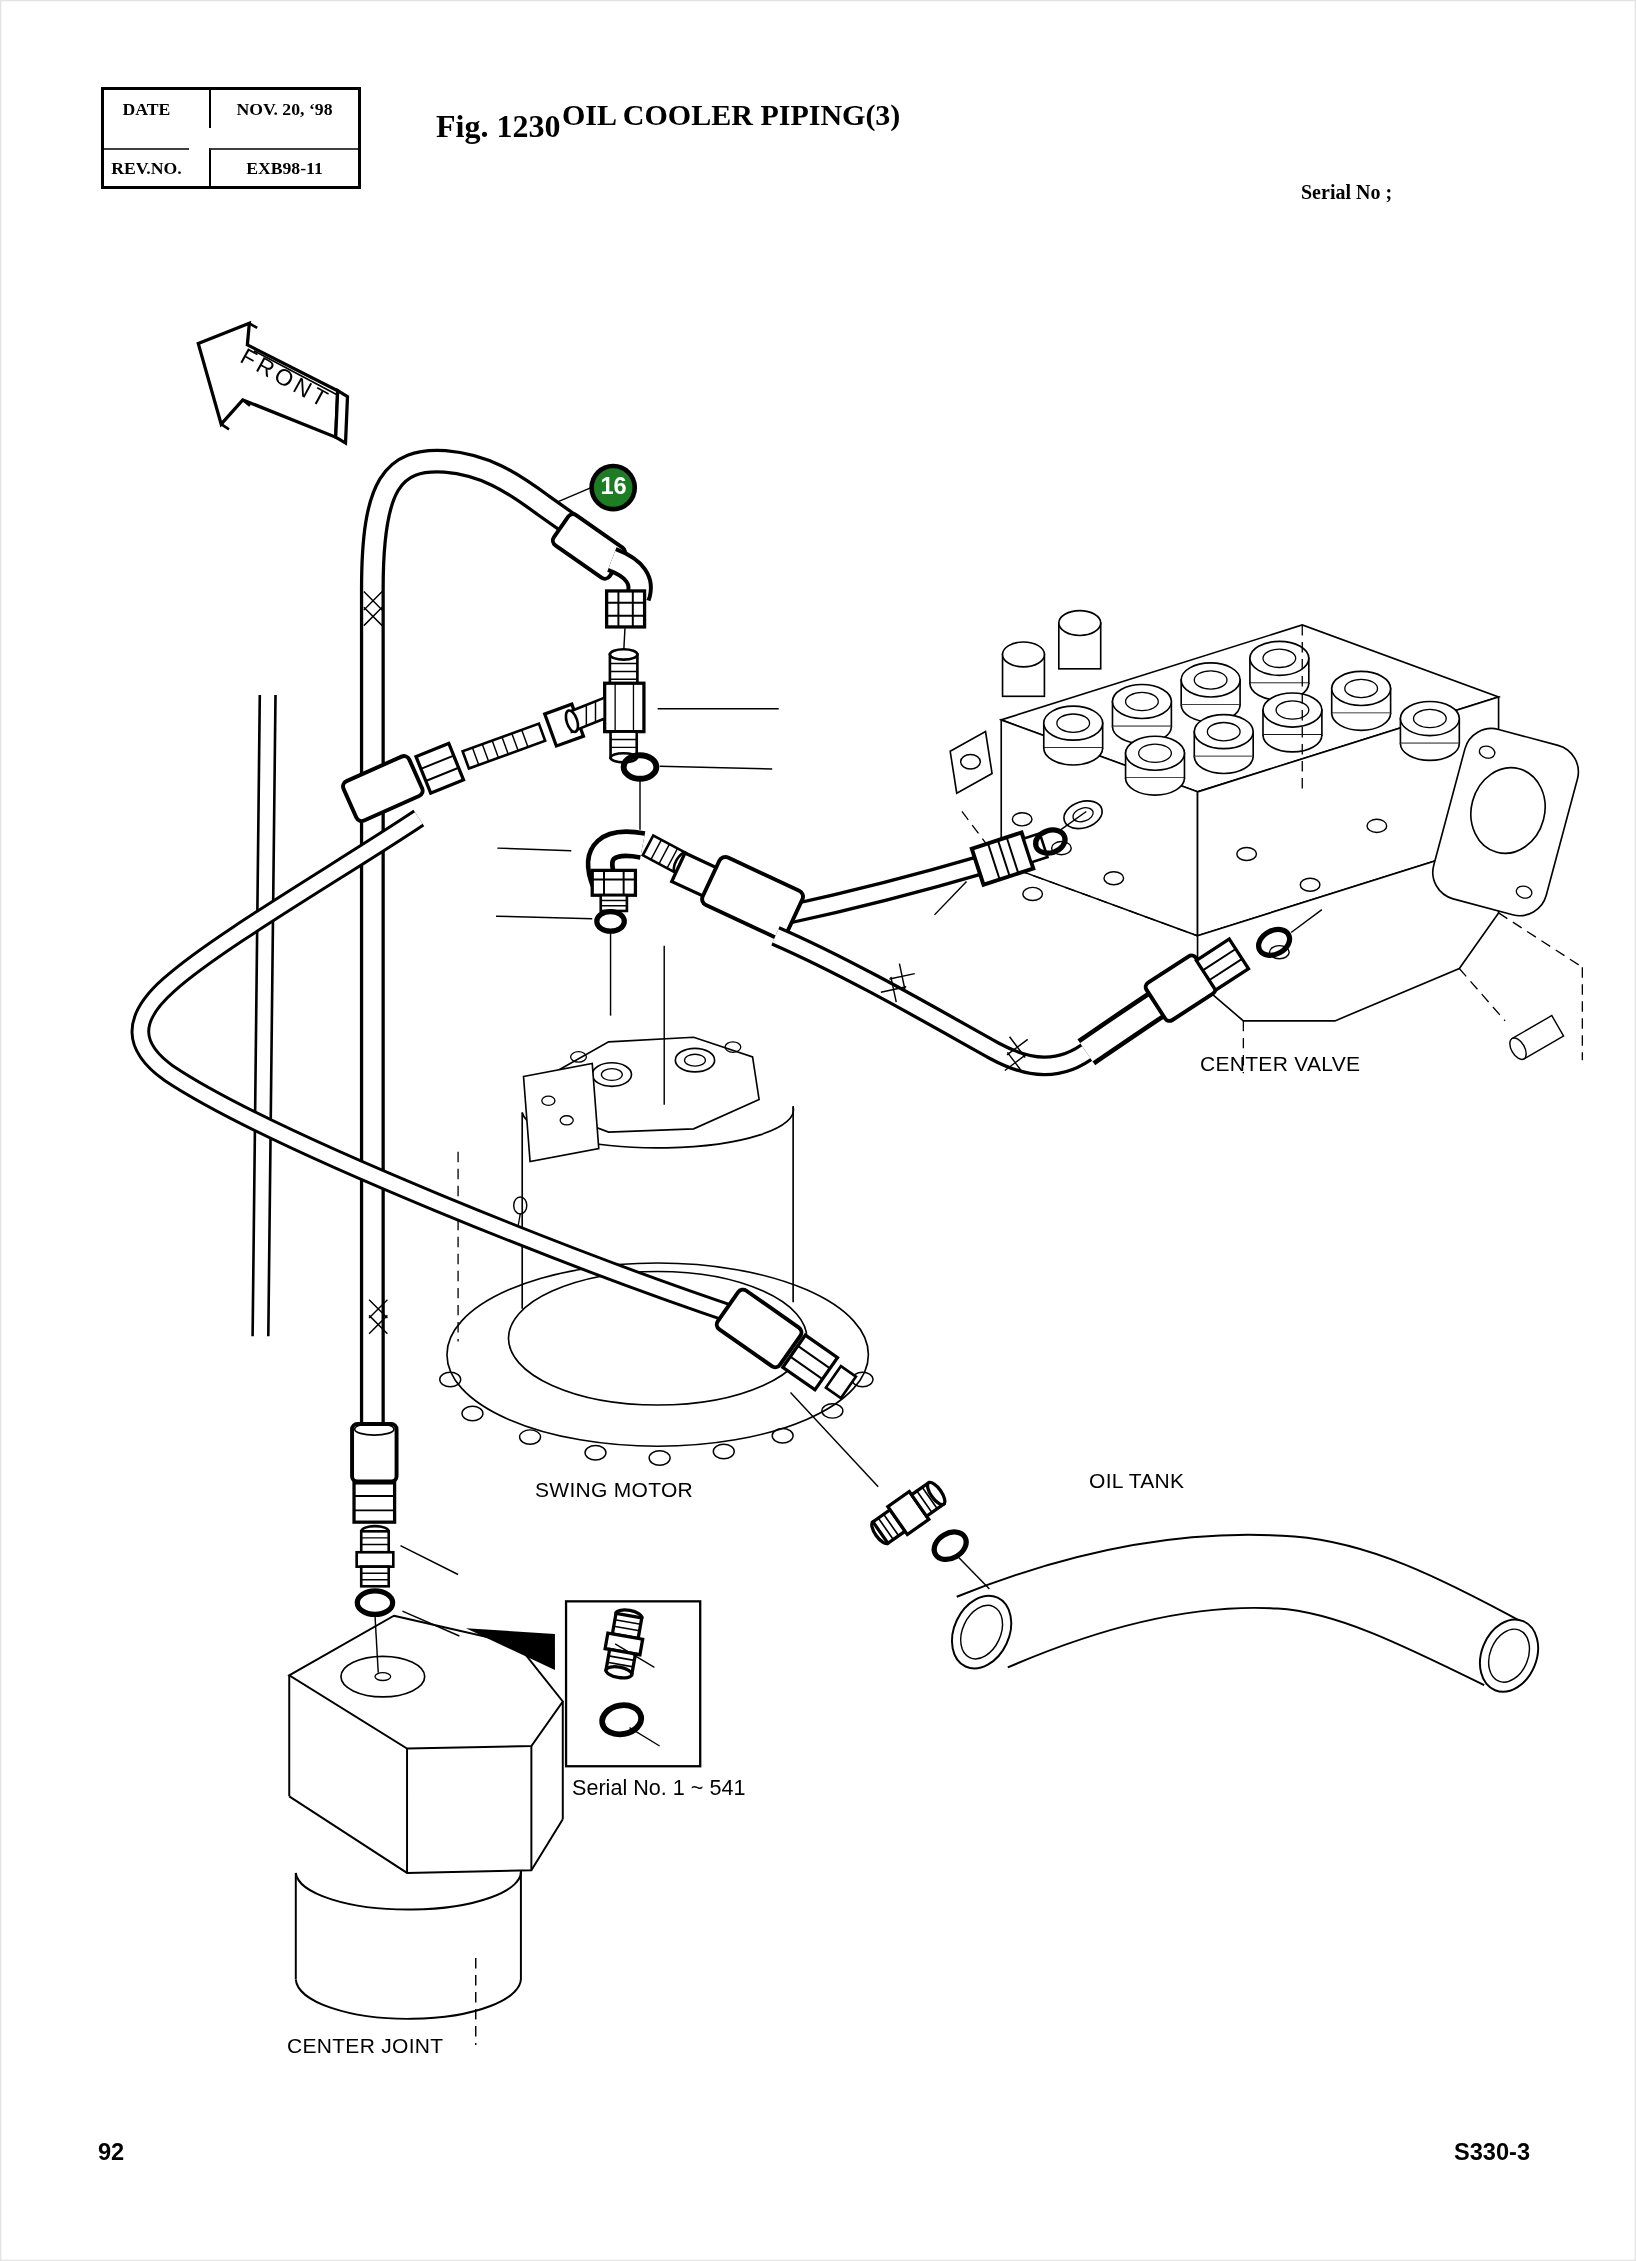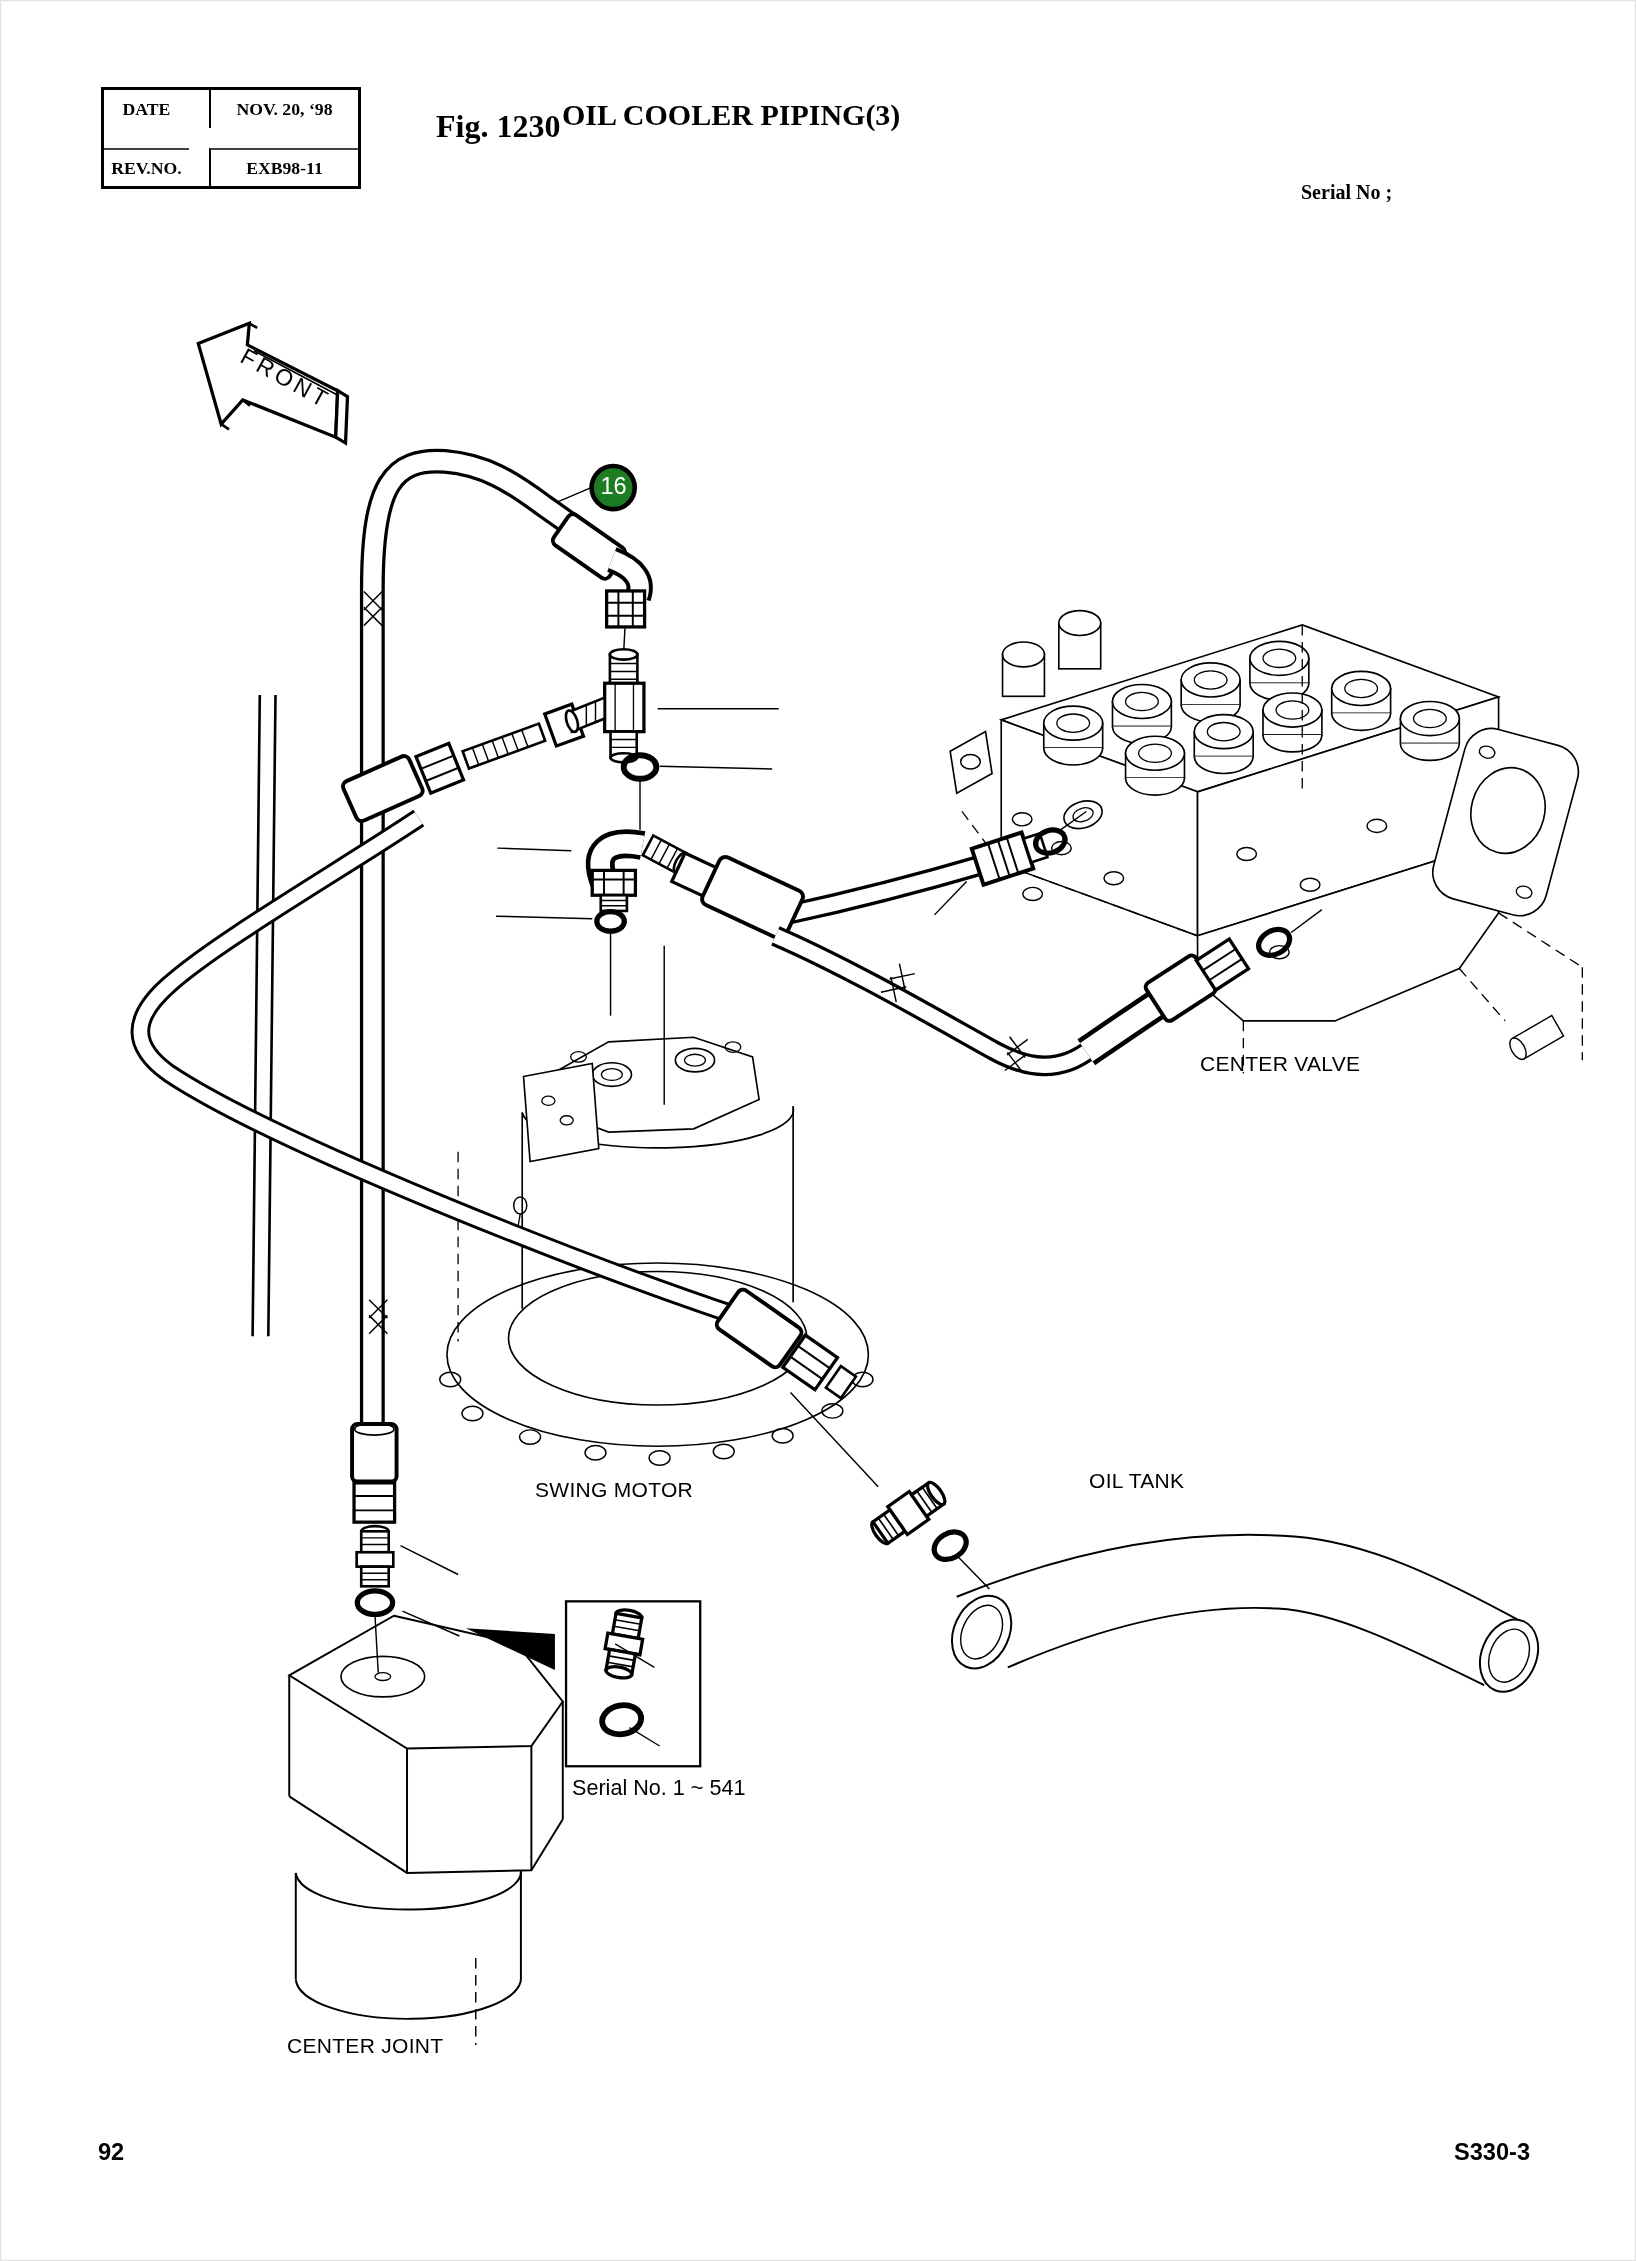--- a/index.html
+++ b/index.html
@@ -18,21 +18,21 @@
   .rev-table .cell{display:flex;align-items:center;justify-content:center;border-left:2px solid #000;border-top:2px solid #404040;}
   .rev-table .c0{border-left:none;}
   .rev-table .r0{border-top:none;}
   .serif-b{font-family:"Liberation Serif", serif;font-weight:bold;}
   .fig{font-size:32px;}
   .title{font-size:30px;line-height:35px;white-space:nowrap;}
   .serialnote{font-size:20px;}
   .dlabel{font-size:21px;white-space:nowrap;letter-spacing:0.3px;}
   .inset-label{font-size:21.6px;white-space:nowrap;}
   .front-label{font-size:23px;letter-spacing:3.9px;transform:rotate(29deg);transform-origin:left top;}
-  .balloon-num{width:43px;text-align:center;font-size:23.6px;color:#fff;}
+  .balloon-num{width:43px;text-align:center;font-size:23.6px;color:#fff;font-weight:bold;}
   .foot{font-size:23.6px;font-weight:bold;}
 </style>
 </head>
 <body>
 
 <div class="page">
 
   <svg width="1636" height="2261" viewBox="0 0 2500 3455">
     <defs>
       <g id="xh">

